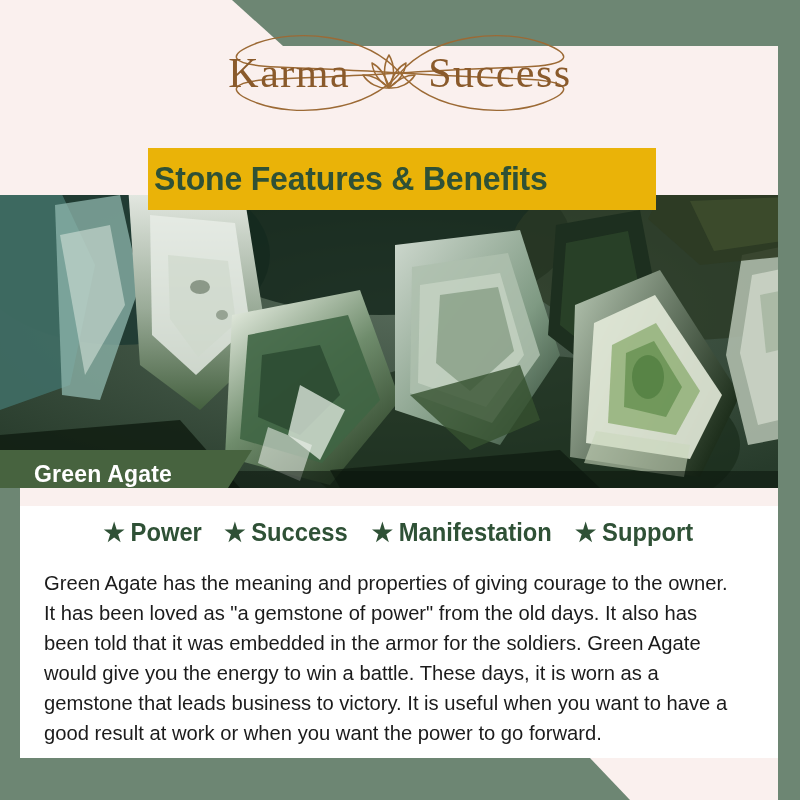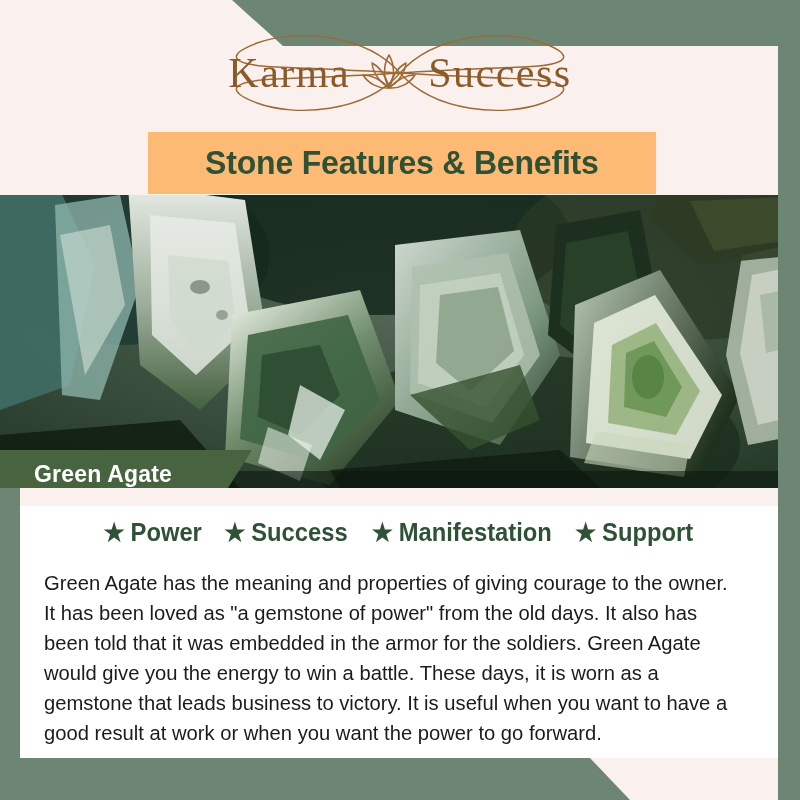--- a/index.html
+++ b/index.html
@@ -61,24 +61,24 @@
     letter-spacing:1.5px;
     color:#8a5a2b;
     display:flex;align-items:center;gap:10px;
     z-index:2;
   }
   .logo-word{white-space:nowrap;}
   .logo-lotus{width:58px;height:44px;display:block;}
 
   
   .title-band{
-    position:absolute;left:148px;top:132px;width:508px;height:62px;
-    background:#fdba74;
+    position:absolute;left:148px;top:148px;width:508px;height:62px;
+    background:#eab308;
     z-index:8;
-    display:flex;align-items:center;justify-content:center;
+    display:flex;align-items:center;justify-content:flex-start;
   }
   .title-text{
     font-family:"Liberation Sans", sans-serif;
     font-weight:bold;
     font-size:33px;
     color:#2f5136;
     letter-spacing:-0.2px;
     white-space:nowrap;
     transform:scaleX(0.97);
   }

